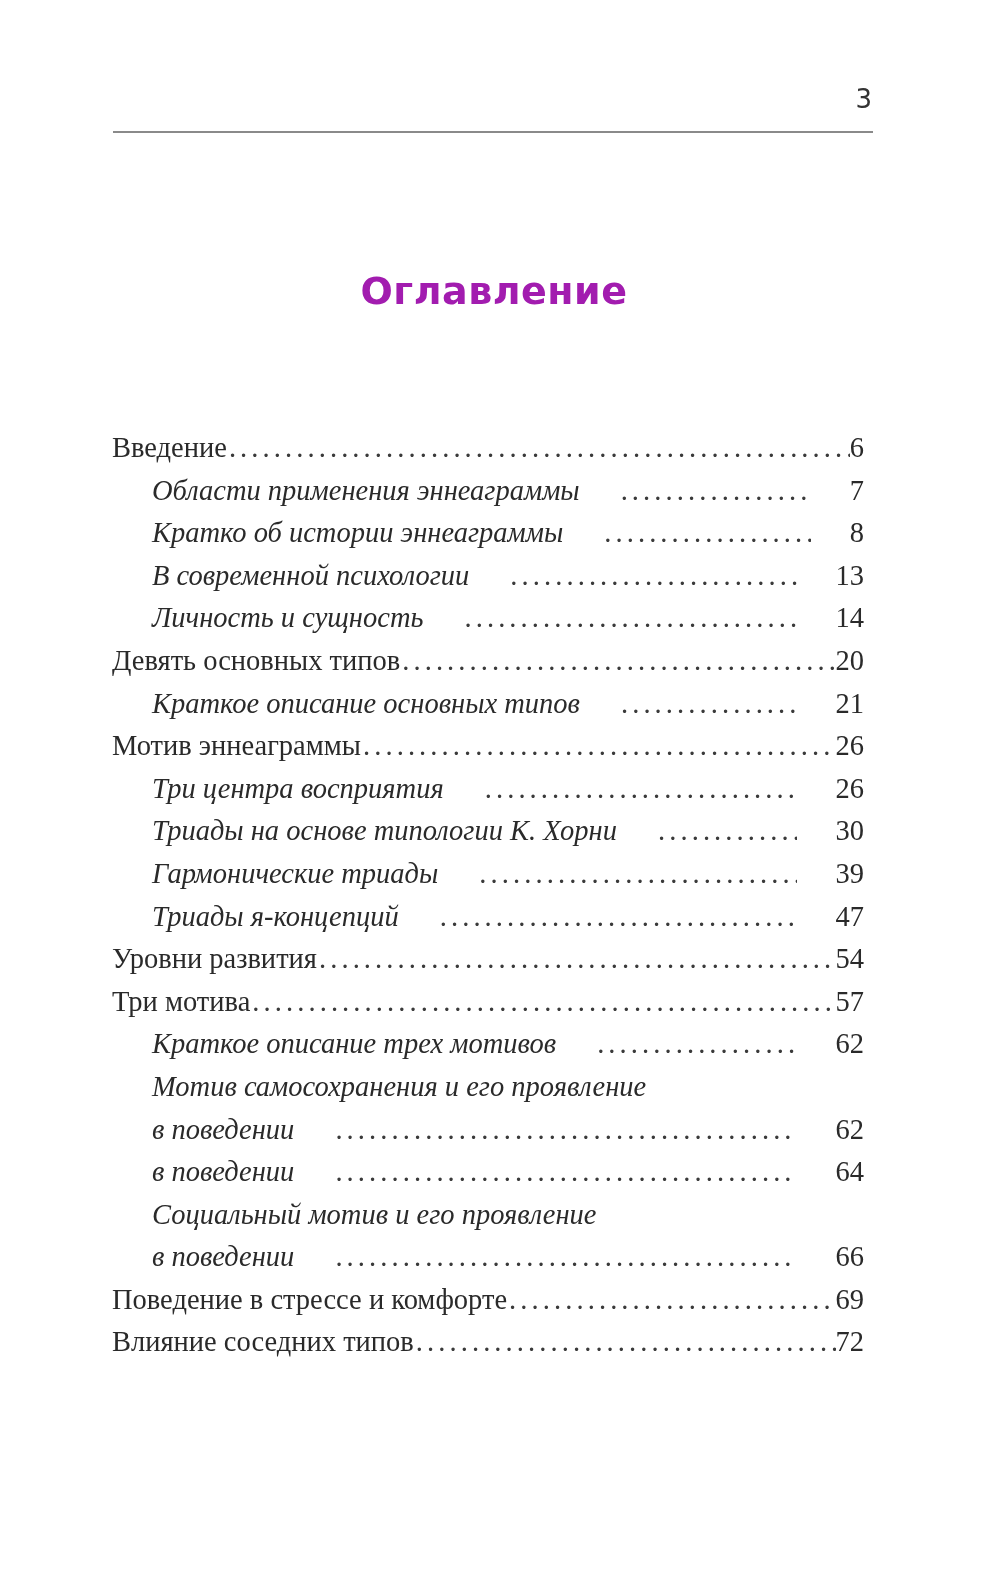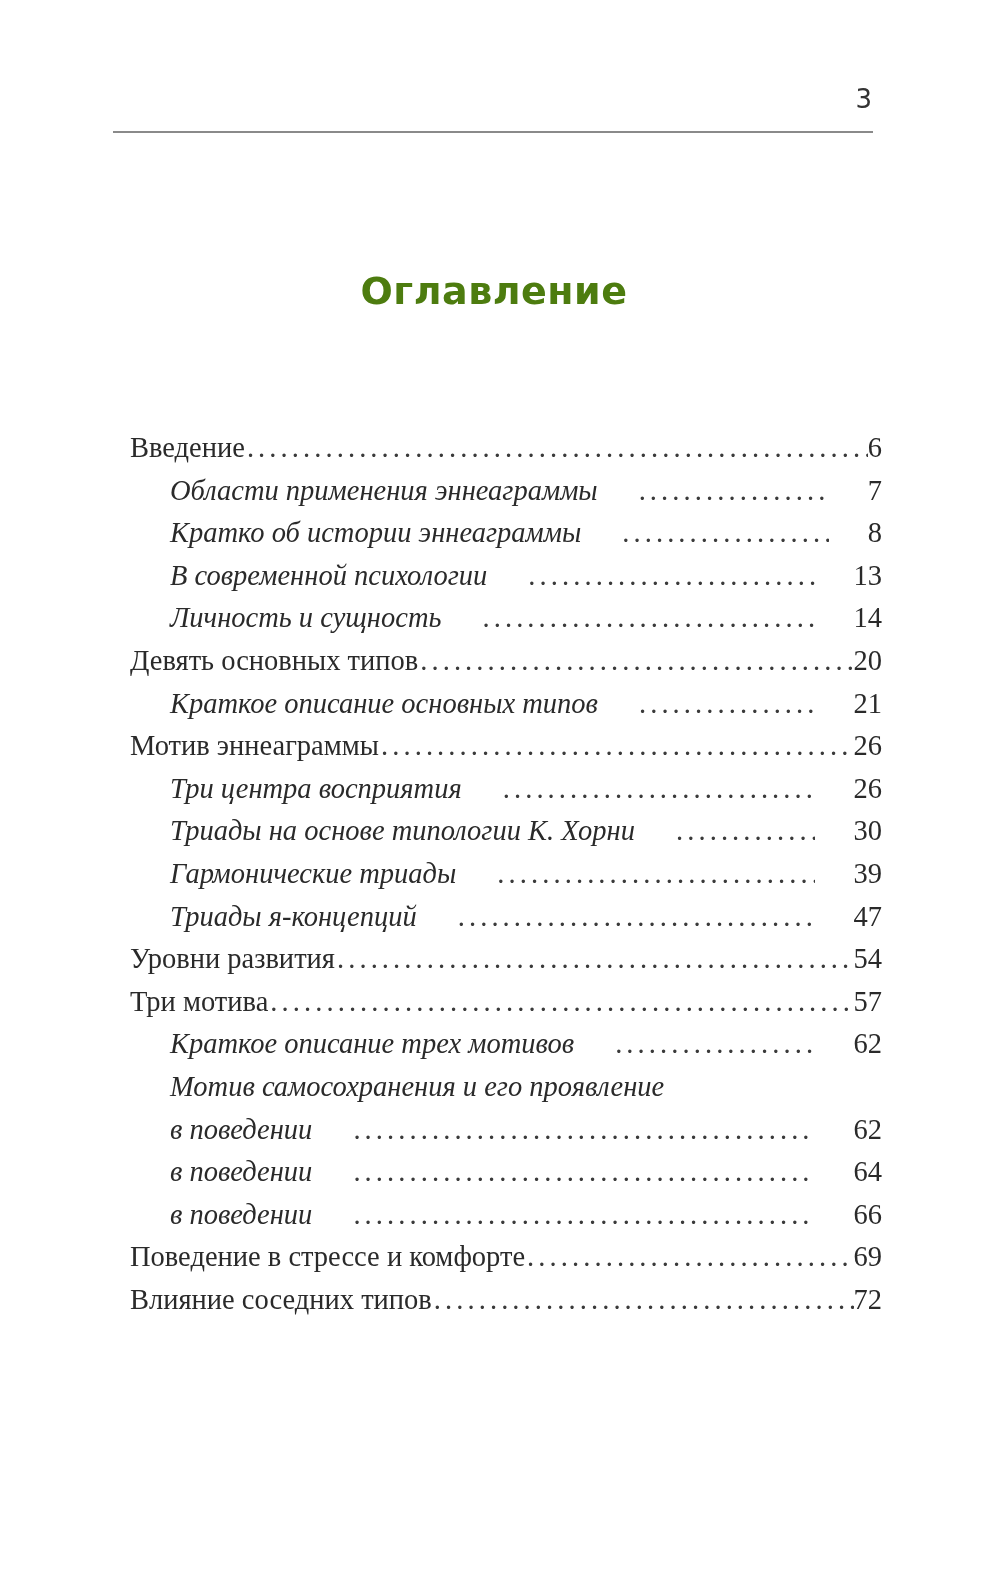--- a/index.html
+++ b/index.html
@@ -34,27 +34,27 @@
     }
     .toc-title {
       position: absolute;
       top: 244px;
       left: 0;
       width: 988px;
       text-align: center;
       font-family: "DejaVu Sans", "Liberation Sans", sans-serif;
       font-weight: bold;
       font-size: 38px;
-      color: #4d7c0f;
+      color: #a21caf;
       letter-spacing: 0.5px;
     }
     .toc {
       position: absolute;
       top: 427px;
-      left: 130px;
+      left: 112px;
       width: 752px;
       margin: 0;
       padding: 0;
       list-style: none;
     }
     .toc-entry {
       display: flex;
       align-items: baseline;
       height: 42.6px;
       line-height: 42.6px;
@@ -187,20 +187,24 @@
     <li class="toc-entry level-2">
     <span class="toc-label">в поведении</span>
     <span class="toc-leader"></span>
     <span class="toc-page">62</span>
   </li>
     <li class="toc-entry level-2">
     <span class="toc-label">в поведении</span>
     <span class="toc-leader"></span>
     <span class="toc-page">64</span>
   </li>
+    <li class="toc-entry level-2 no-page">
+    <span class="toc-label">Социальный мотив и его проявление</span>
+
+  </li>
     <li class="toc-entry level-2">
     <span class="toc-label">в поведении</span>
     <span class="toc-leader"></span>
     <span class="toc-page">66</span>
   </li>
     <li class="toc-entry level-1">
     <span class="toc-label">Поведение в стрессе и комфорте </span>
     <span class="toc-leader"></span>
     <span class="toc-page">69</span>
   </li>

